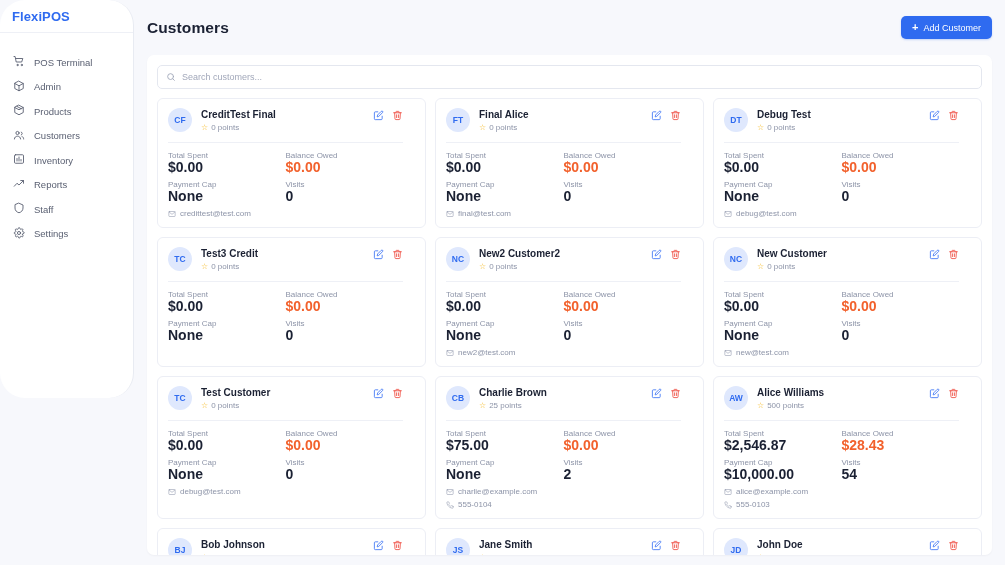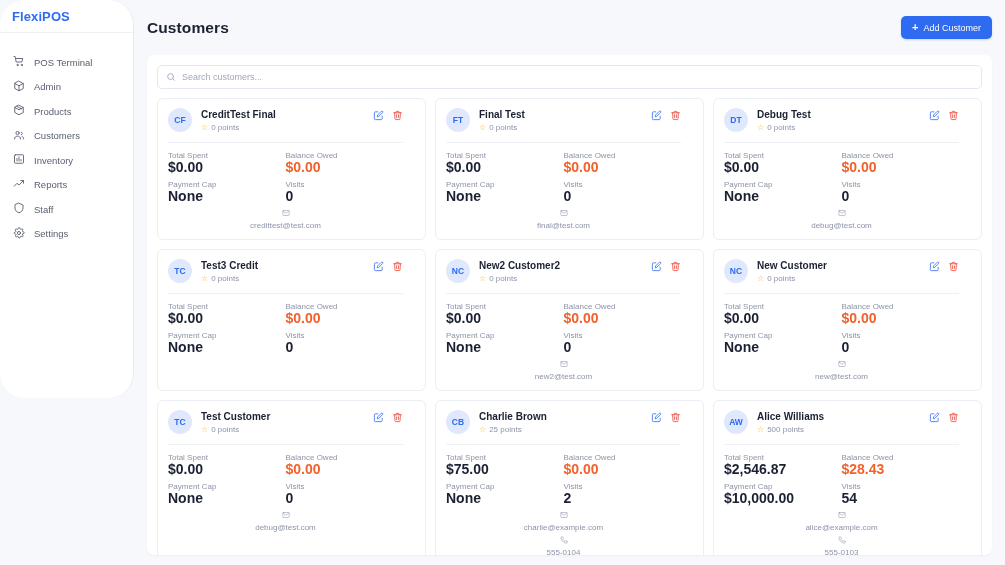--- a/index.html
+++ b/index.html
@@ -119,21 +119,21 @@
 
   .divider { height: 1px; background: #eef0f6; margin: 8px 0 7px 0; }
 
   .stats { display: grid; grid-template-columns: 1fr 1fr; row-gap: 6px; }
   .slabel { font-size: 8px; color: #8d94a8; line-height: 11px; }
   .sval { font-size: 14px; font-weight: bold; color: #1b2133; line-height: 12px; margin-top: 0px; }
   .sval.owed { color: #f2612c; }
   .scell { min-width: 0; }
 
   .contacts { margin-top: 7px; display: flex; flex-direction: column; gap: 3px; }
-  .contact { display: flex; align-items: center; gap: 4px; font-size: 8px; color: #8d94a8; line-height: 10px; flex-direction: column; }
+  .contact { display: flex; align-items: center; gap: 4px; font-size: 8px; color: #8d94a8; line-height: 10px; }
   .contact .ci { width: 8px; height: 8px; flex: 0 0 8px; color: #a2a8ba; }
   .contact .ci svg { width: 8px; height: 8px; display: block; }
 </style>
 </head>
 <body>
 
 <div class="app">
 
   <aside class="sidebar">
     <div class="brand">
@@ -302,21 +302,21 @@
                   </svg>
                 </span>
                 <span>credittest@test.com</span>
               </div>
             </div>
           </div>
           <div class="card">
             <div class="card-top">
               <div class="avatar">FT</div>
               <div class="who">
-                <div class="cname">Final Test</div>
+                <div class="cname">Final Alice</div>
                 <div class="pts">
                   <span class="star">☆</span>
                   <span>0 points</span>
                 </div>
               </div>
               <div class="actions">
                 <span class="act edit">
                   <svg viewBox="0 0 24 24" fill="none" stroke="currentColor" stroke-width="2" stroke-linecap="round" stroke-linejoin="round">
                     <path d="M10.5 4H5a2 2 0 0 0-2 2v13a2 2 0 0 0 2 2h13a2 2 0 0 0 2-2v-5.5"></path>
                     <path d="M18.4 2.6a2 2 0 0 1 2.8 2.8L12.5 14 9 15l1-3.5z"></path>

